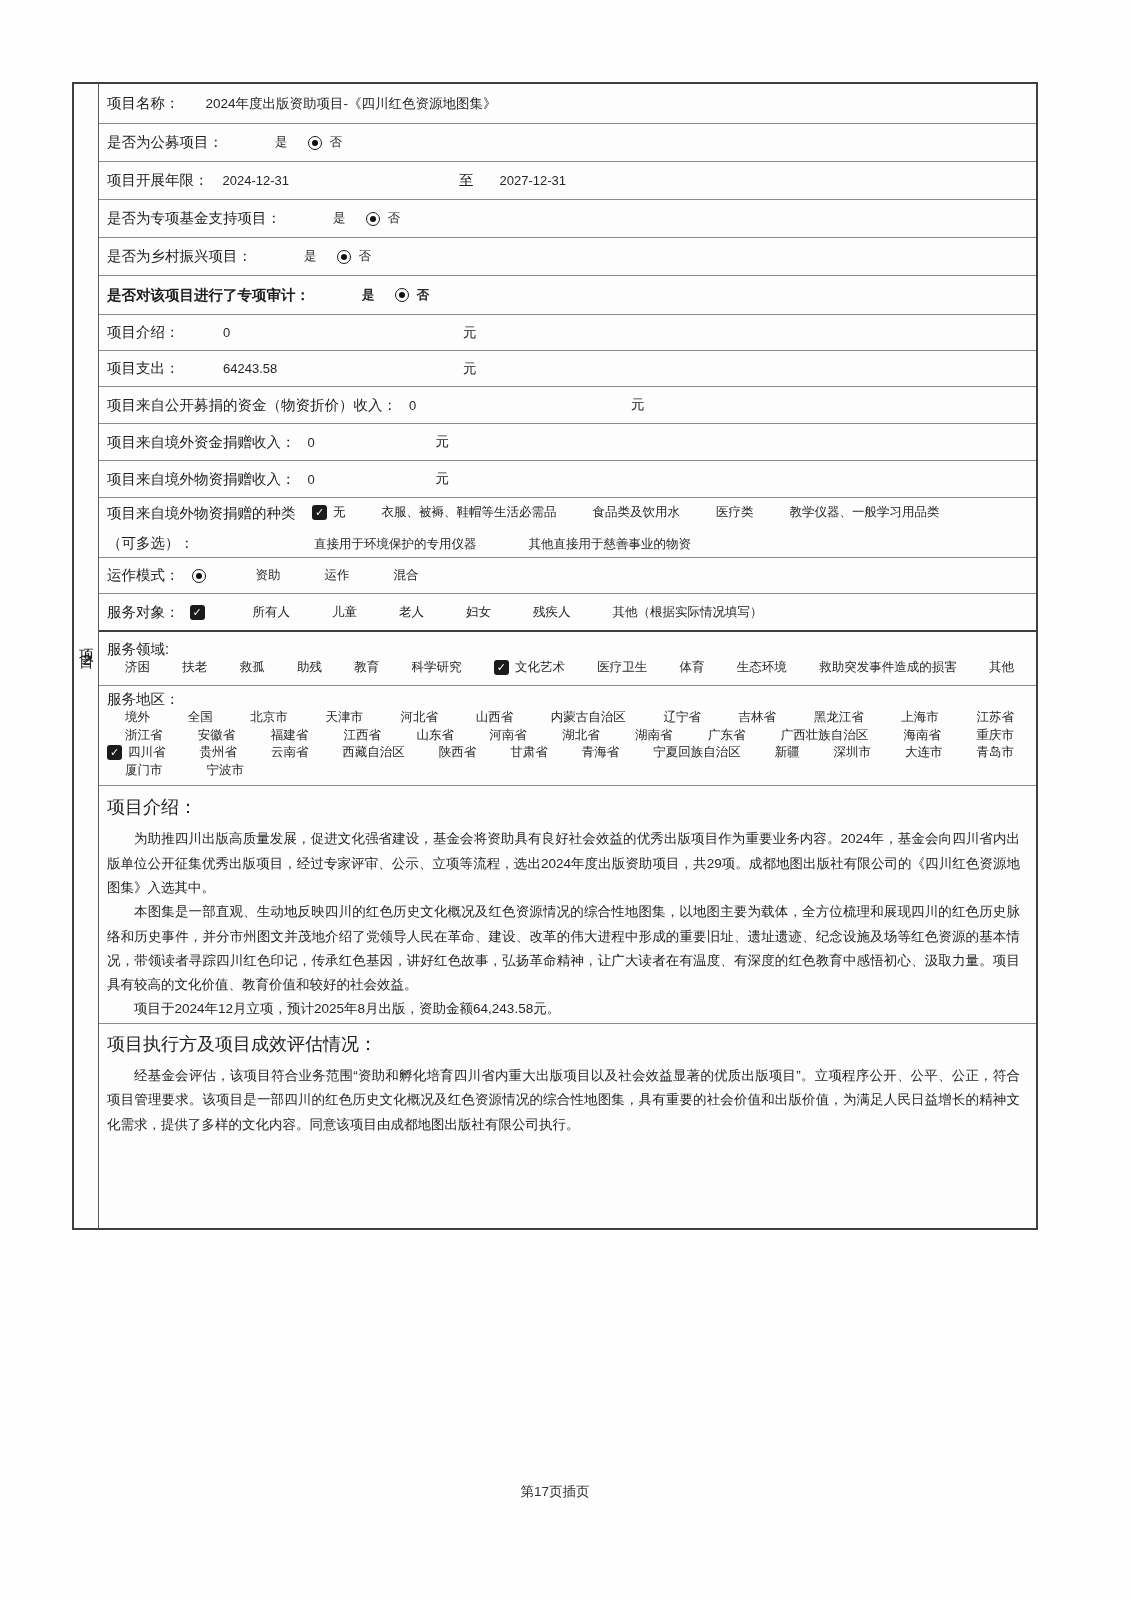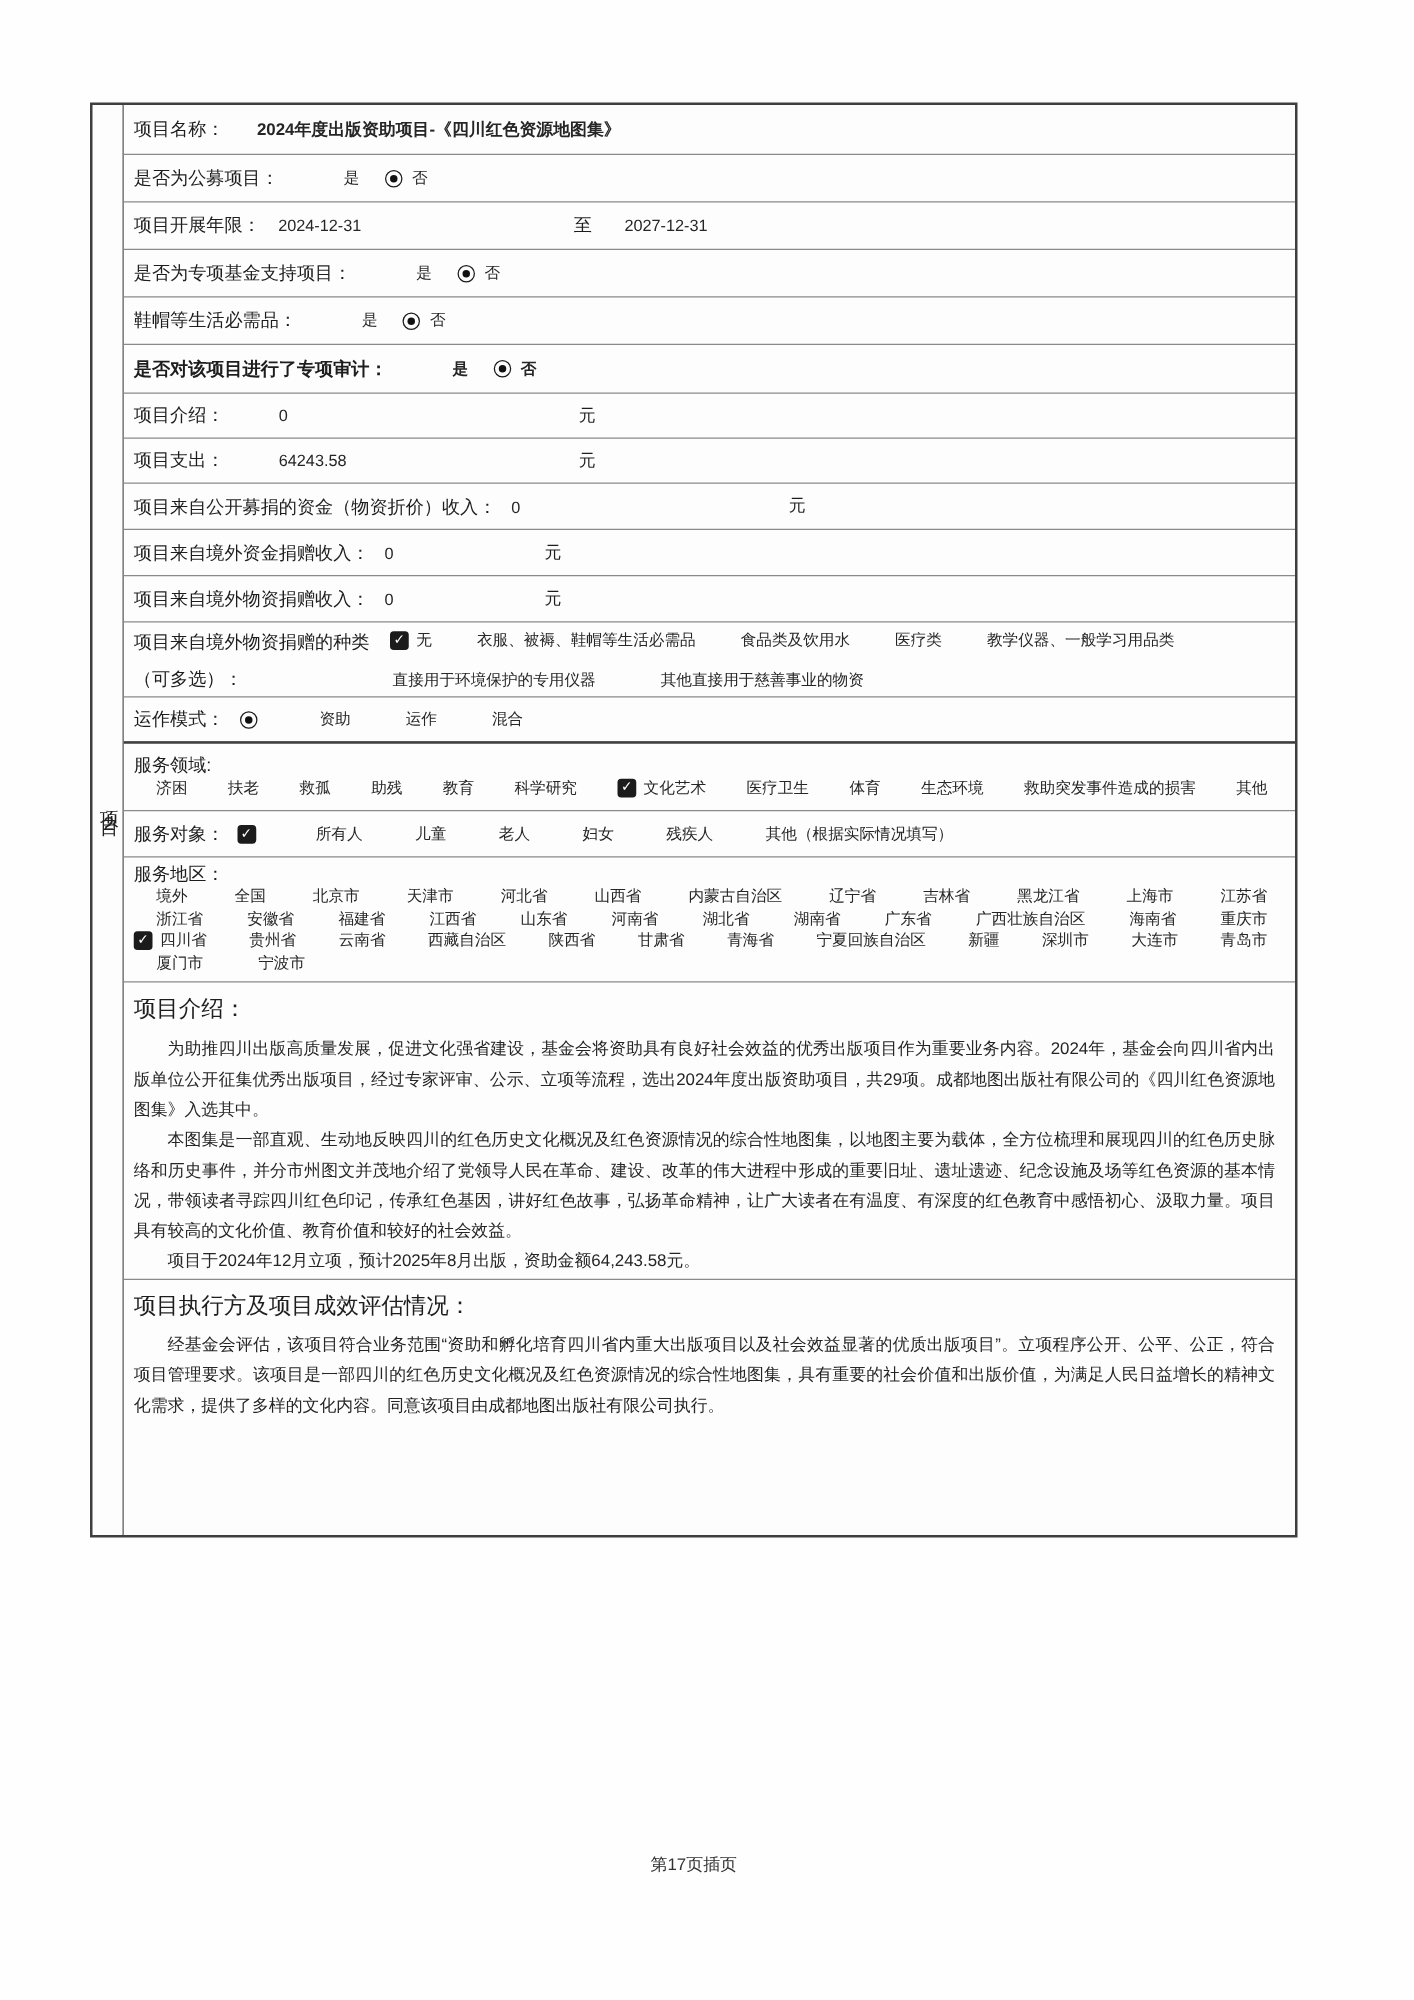--- a/index.html
+++ b/index.html
@@ -30,21 +30,21 @@
   .radio::after { content:''; width:6px; height:6px; background:#111; border-radius:50%; }
   .cbx { width:15px; height:15px; background:#1b1b1b; border-radius:3px; color:#fff;
     display:inline-flex; align-items:center; justify-content:center; flex:none; }
   .cbx::after { content:'✓'; font-size:11px; line-height:1; }
 
   .opt-checked { display:inline-flex; align-items:center; gap:6px; }
   .contents { display:contents; }
 
   
   .r-name       { height:40px; }
-  .r-name .val  { margin-left:26px; font-size:13.5px;font-weight:bold; }
+  .r-name .val  { margin-left:26px; font-size:13.5px; }
   .r-yn1 { height:38px; } .r-yn2 { height:38px; } .r-yn3 { height:38px; } .r-yn5 { height:39px;font-weight:bold; }
   .yn-yes { margin-left:52px; font-size:12.5px; }
   .yn-radio { margin-left:20px; }
   .yn-no { margin-left:8px; font-size:12.5px; }
   .r-duration { height:38px; }
   .r-duration .v-start { margin-left:14px; }
   .r-duration .v-to { margin-left:170px; font-size:14.5px; }
   .r-duration .v-end { margin-left:26px; }
   .r-money { height:36px; }
   .r-money .lblw { display:inline-block; width:108px; }
@@ -110,21 +110,21 @@
       </div>
 
       <div class="row r-yn2">
         <span class="lbl">是否为专项基金支持项目：</span>
         <span class="opt yn-yes">是</span>
         <span class="radio yn-radio"></span>
         <span class="opt yn-no">否</span>
       </div>
 
       <div class="row r-yn3">
-        <span class="lbl">鞋帽等生活必需品：</span>
+        <span class="lbl">是否为乡村振兴项目：</span>
         <span class="opt yn-yes">是</span>
         <span class="radio yn-radio"></span>
         <span class="opt yn-no">否</span>
       </div>
 
       <div class="row r-yn5">
         <span class="lbl">是否对该项目进行了专项审计：</span>
         <span class="opt yn-yes">是</span>
         <span class="radio yn-radio"></span>
         <span class="opt yn-no">否</span>
@@ -179,43 +179,43 @@
         </div>
       </div>
 
       <div class="row r-mode">
         <span class="lbl">运作模式：</span>
         <span class="opt-checked">
           <span class="radio"></span>
           <span class="opt">资助</span>
         </span>
         <span class="contents"><span class="opt">运作</span><span class="opt">混合</span></span>
+      </div>
+
+      <div class="row r-audience">
+        <span class="lbl">服务对象：</span>
+        <span class="opt-checked">
+          <span class="cbx"></span>
+          <span class="opt">所有人</span>
+        </span>
+        <span class="contents"><span class="opt">儿童</span><span class="opt">老人</span><span class="opt">妇女</span><span class="opt">残疾人</span><span class="opt">其他（根据实际情况填写）</span></span>
       </div>
 
       <div class="row r-domain col">
         <span class="lbl">服务领域:</span>
         <div class="opt-line spread">
           <span class="contents"><span class="opt">济困</span><span class="opt">扶老</span><span class="opt">救孤</span><span class="opt">助残</span><span class="opt">教育</span><span class="opt">科学研究</span></span>
           <span class="opt-checked">
             <span class="cbx"></span>
             <span class="opt">文化艺术</span>
           </span>
           <span class="contents"><span class="opt">医疗卫生</span><span class="opt">体育</span><span class="opt">生态环境</span><span class="opt">救助突发事件造成的损害</span><span class="opt">其他</span></span>
         </div>
       </div>
 
-      <div class="row r-audience">
-        <span class="lbl">服务对象：</span>
-        <span class="opt-checked">
-          <span class="cbx"></span>
-          <span class="opt">所有人</span>
-        </span>
-        <span class="contents"><span class="opt">儿童</span><span class="opt">老人</span><span class="opt">妇女</span><span class="opt">残疾人</span><span class="opt">其他（根据实际情况填写）</span></span>
-      </div>
-
       <div class="row r-region col">
         <span class="lbl">服务地区：</span>
         <div class="lines">
           <div class="opt-line spread">
             <span class="contents"><span class="opt">境外</span><span class="opt">全国</span><span class="opt">北京市</span><span class="opt">天津市</span><span class="opt">河北省</span><span class="opt">山西省</span><span class="opt">内蒙古自治区</span><span class="opt">辽宁省</span><span class="opt">吉林省</span><span class="opt">黑龙江省</span><span class="opt">上海市</span><span class="opt">江苏省</span></span>
           </div>
           <div class="opt-line spread">
             <span class="contents"><span class="opt">浙江省</span><span class="opt">安徽省</span><span class="opt">福建省</span><span class="opt">江西省</span><span class="opt">山东省</span><span class="opt">河南省</span><span class="opt">湖北省</span><span class="opt">湖南省</span><span class="opt">广东省</span><span class="opt">广西壮族自治区</span><span class="opt">海南省</span><span class="opt">重庆市</span></span>
           </div>
           <div class="opt-line spread" style="padding-left:0;">

